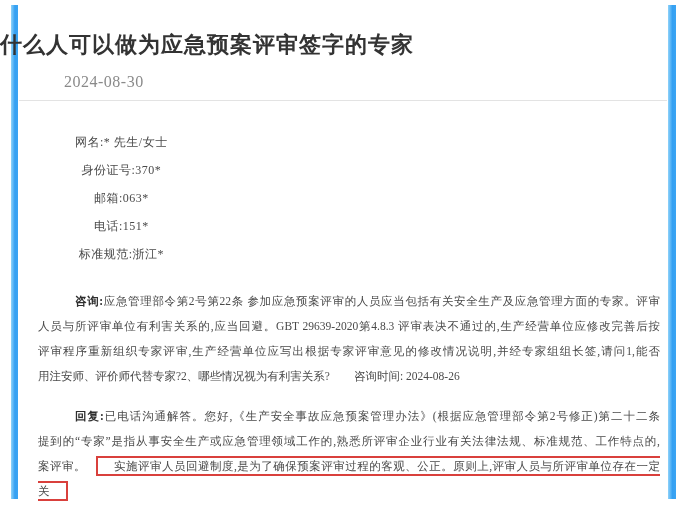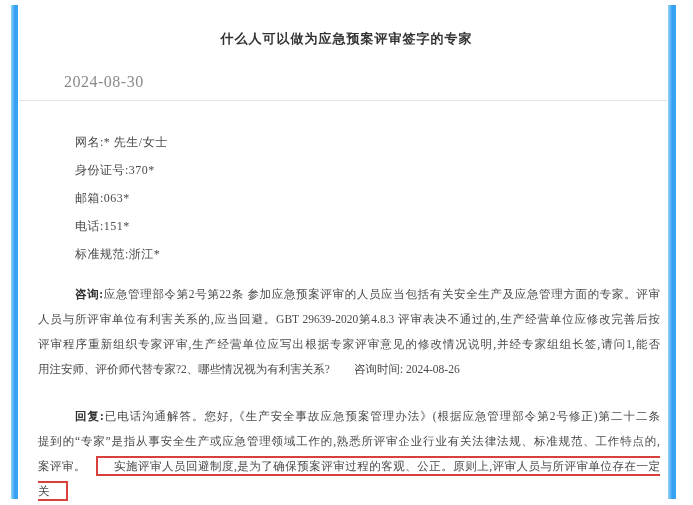--- a/index.html
+++ b/index.html
@@ -10,36 +10,35 @@
     color:#4a4a4a;
   }
   .accent-bar{
     position:absolute;top:5px;bottom:6px;
     background:linear-gradient(90deg,#8fd3fa 0%,#35a0f2 55%,#3aa4f3 100%);
   }
   .accent-bar.left{left:11px;width:7px;}
   .accent-bar.right{left:668px;width:8px;}
   .title{
     position:absolute;left:0;right:0;top:30px;margin:0;
-    text-align:center;
     font-family:"Liberation Sans","DejaVu Sans",sans-serif;
-    font-size:13px;font-weight:bold;color:#333333;letter-spacing:1px;
+    font-size:22px;font-weight:bold;color:#333333;letter-spacing:1px;
   }
   .date{
     position:absolute;left:64px;top:73px;
     font-size:16px;color:#8a8a8a;letter-spacing:0.5px;
   }
   .divider{
     position:absolute;left:19px;width:648px;top:100px;height:0;
     border-top:1px solid #e3e3e3;
   }
-  .info{position:absolute;left:75px;top:128px;}
+  .info{position:absolute;left:75px;top:128px;text-align:center;}
   .info-line{height:28px;line-height:28px;font-size:12px;color:#4a4a4a;letter-spacing:0.5px;}
   .para{position:absolute;left:38px;width:622px;}
-  .para.consult{top:282px;}
+  .para.consult{top:289px;}
   .para.reply{top:404px;}
   .pline{height:25px;line-height:25px;font-size:11.5px;color:#4a4a4a;white-space:normal;}
   .pline.full{text-align:justify;text-align-last:justify;}
   .pline.first{padding-left:37px;text-align:justify;text-align-last:justify;}
   .plabel{font-weight:bold;color:#2e2e2e;}
   .time{margin-left:24px;}
   .hlbox{
     border:2px solid #d9403c;
     padding:2px 16px;
     margin-left:10px;

